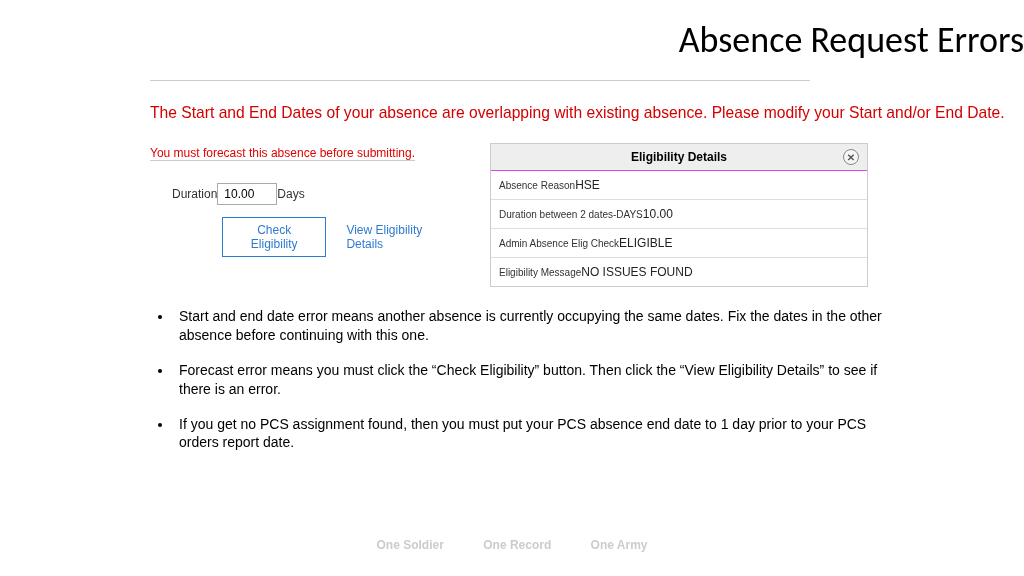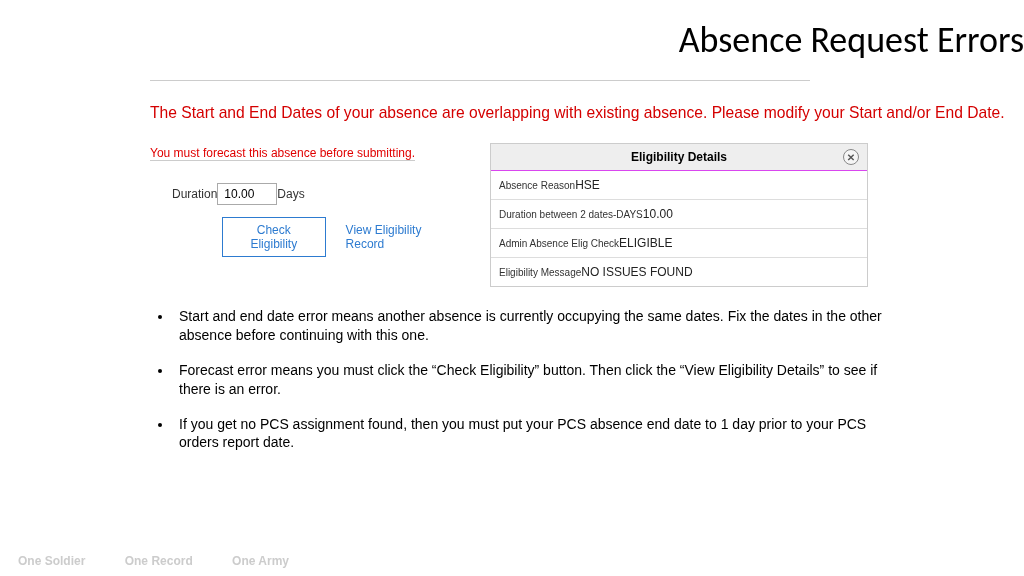--- a/index.html
+++ b/index.html
@@ -140,24 +140,24 @@
     font-family: Arial, sans-serif;
     color: #000;
     margin-bottom: 16px;
     line-height: 1.35;
     list-style: disc;
     margin-left: 18px;
     padding-left: 6px;
   }
   .footer {
     position: absolute;
-    bottom: 8px;
+    bottom: 24px;
     left: 0;
     width: 100%;
-    text-align: left;
+    text-align: center;
     font-size: 12px;
     font-weight: bold;
     color: #ccc;
   }
   .footer span { margin: 0 18px; }
 </style>
 </head>
 <body>
 
 <div class="title">Absence Request Errors</div>
@@ -172,21 +172,21 @@
     <div class="forecast-msg">You must forecast this absence before submitting.</div>
 
     <div class="duration-row">
       <span>Duration</span>
       <input class="duration-input" type="text" value="10.00" style="">
       <span>Days</span>
     </div>
 
     <div class="elig-row">
       <button class="check-btn">Check Eligibility</button>
-      <span class="view-link">View Eligibility Record</span>
+      <span class="view-link">View Eligibility Details</span>
     </div>
   </div>
 
   <div class="elig-panel">
     <div class="elig-header">
       <span>Eligibility Details</span>
       <span class="close-icon">✕</span>
     </div>
     <div class="elig-row-item">
       <span>Absence Reason</span>

